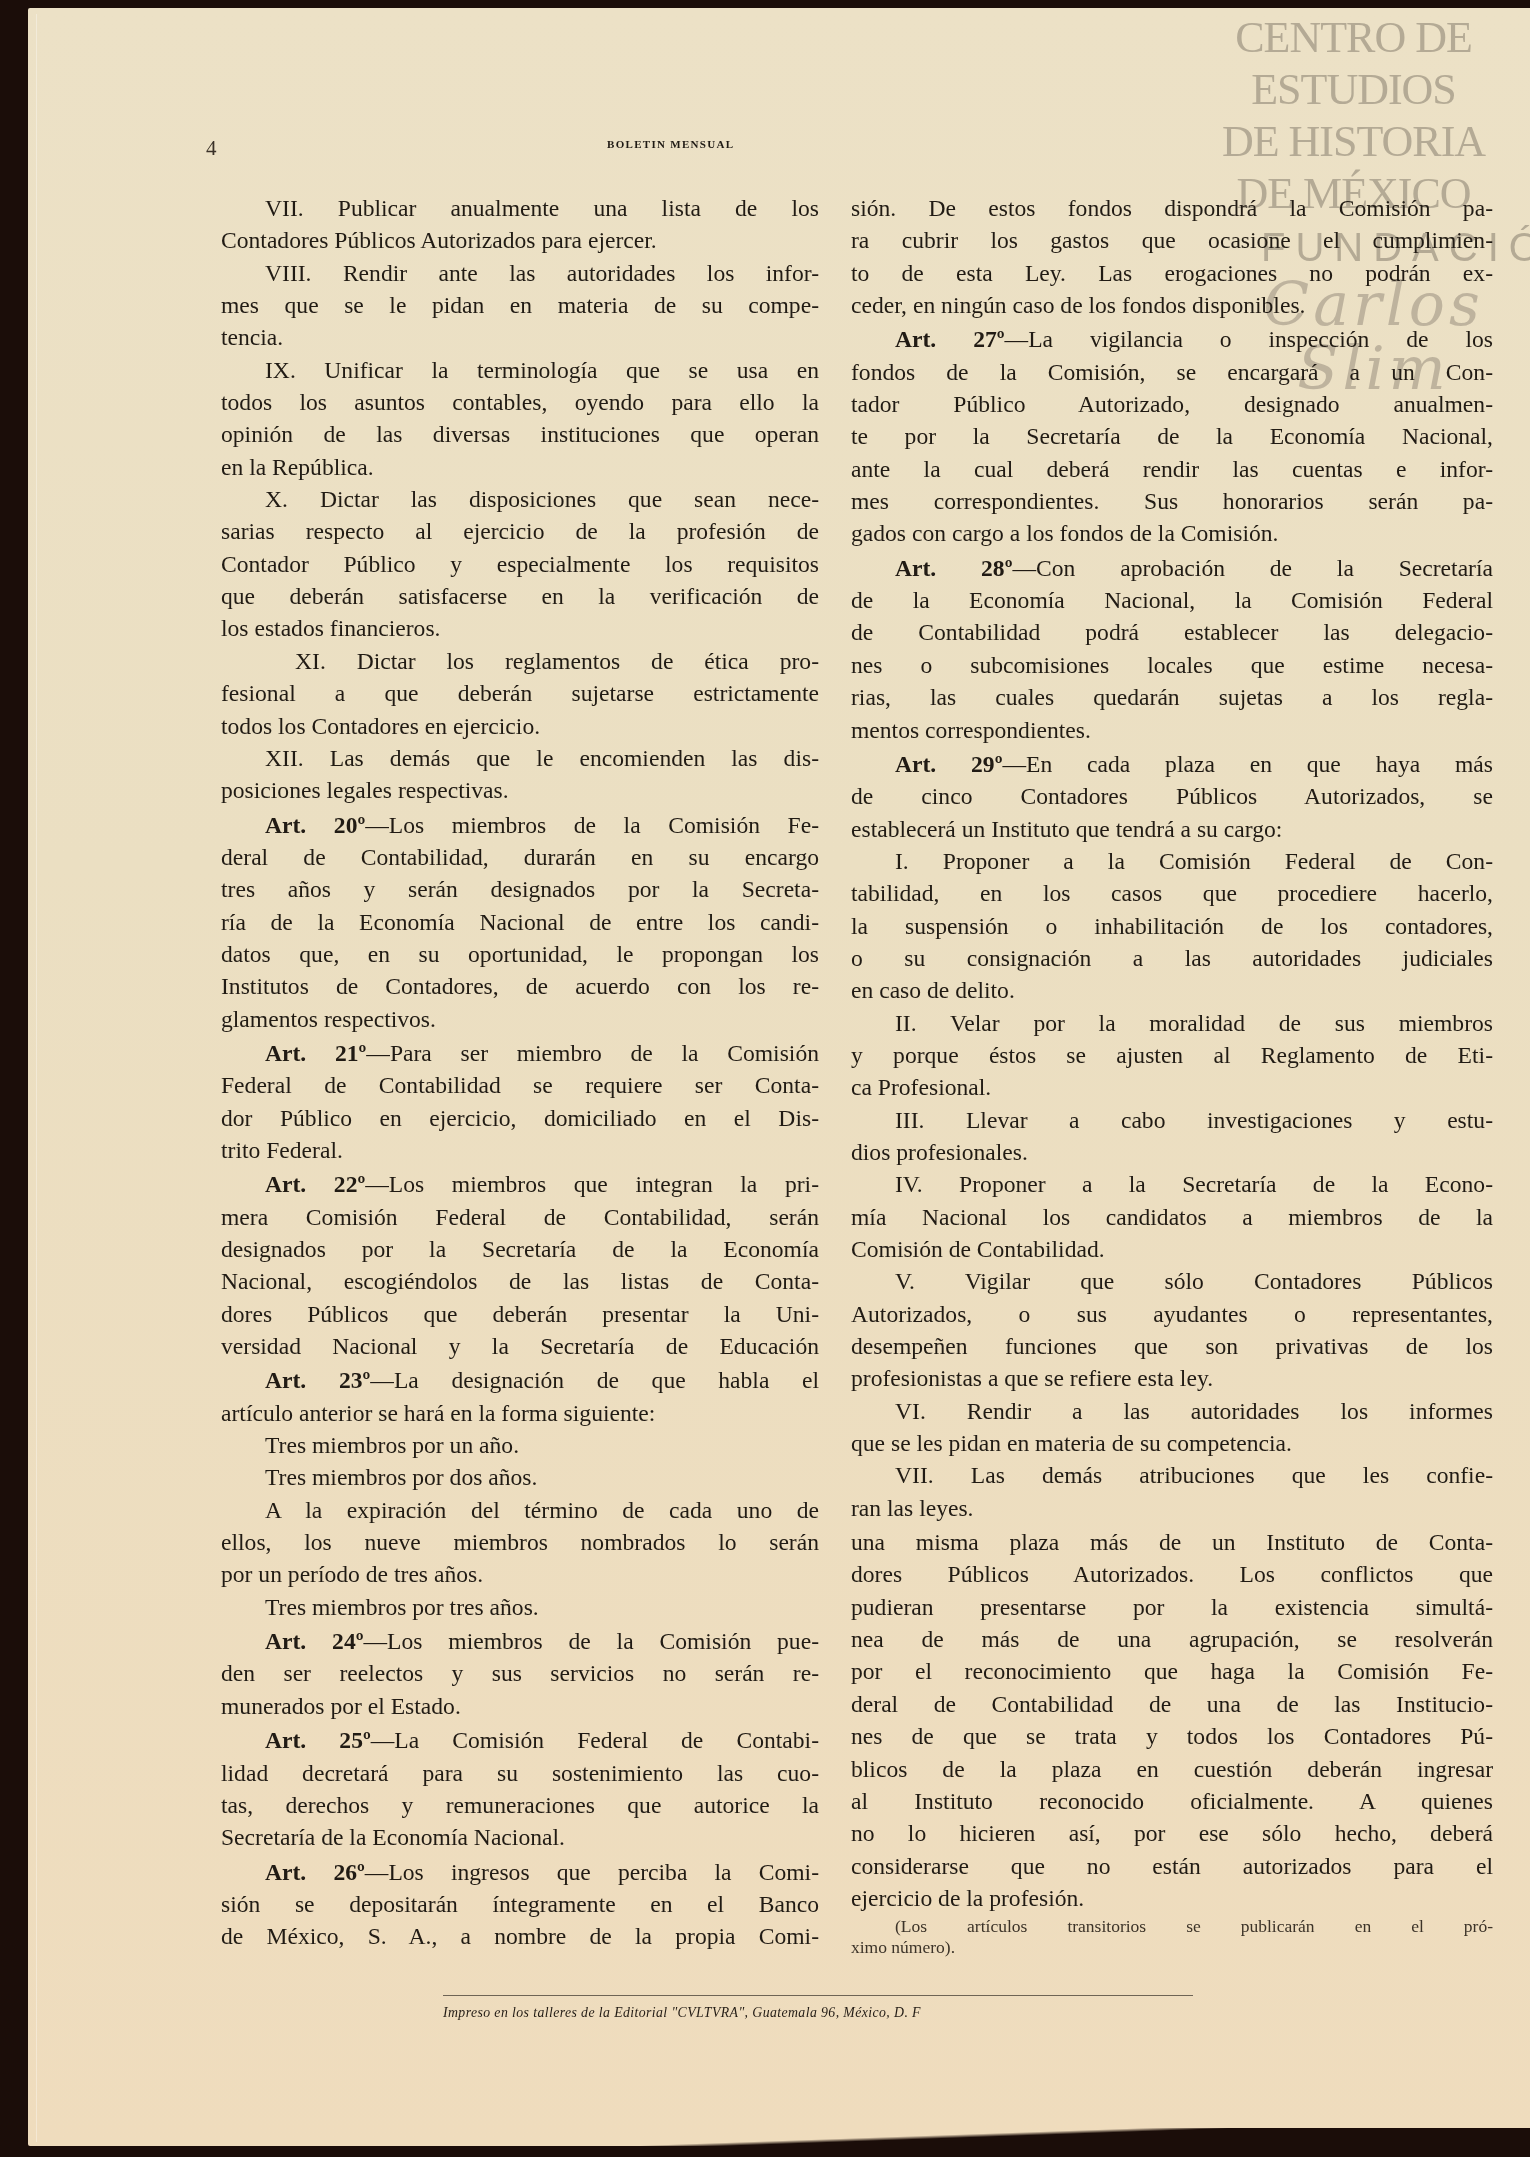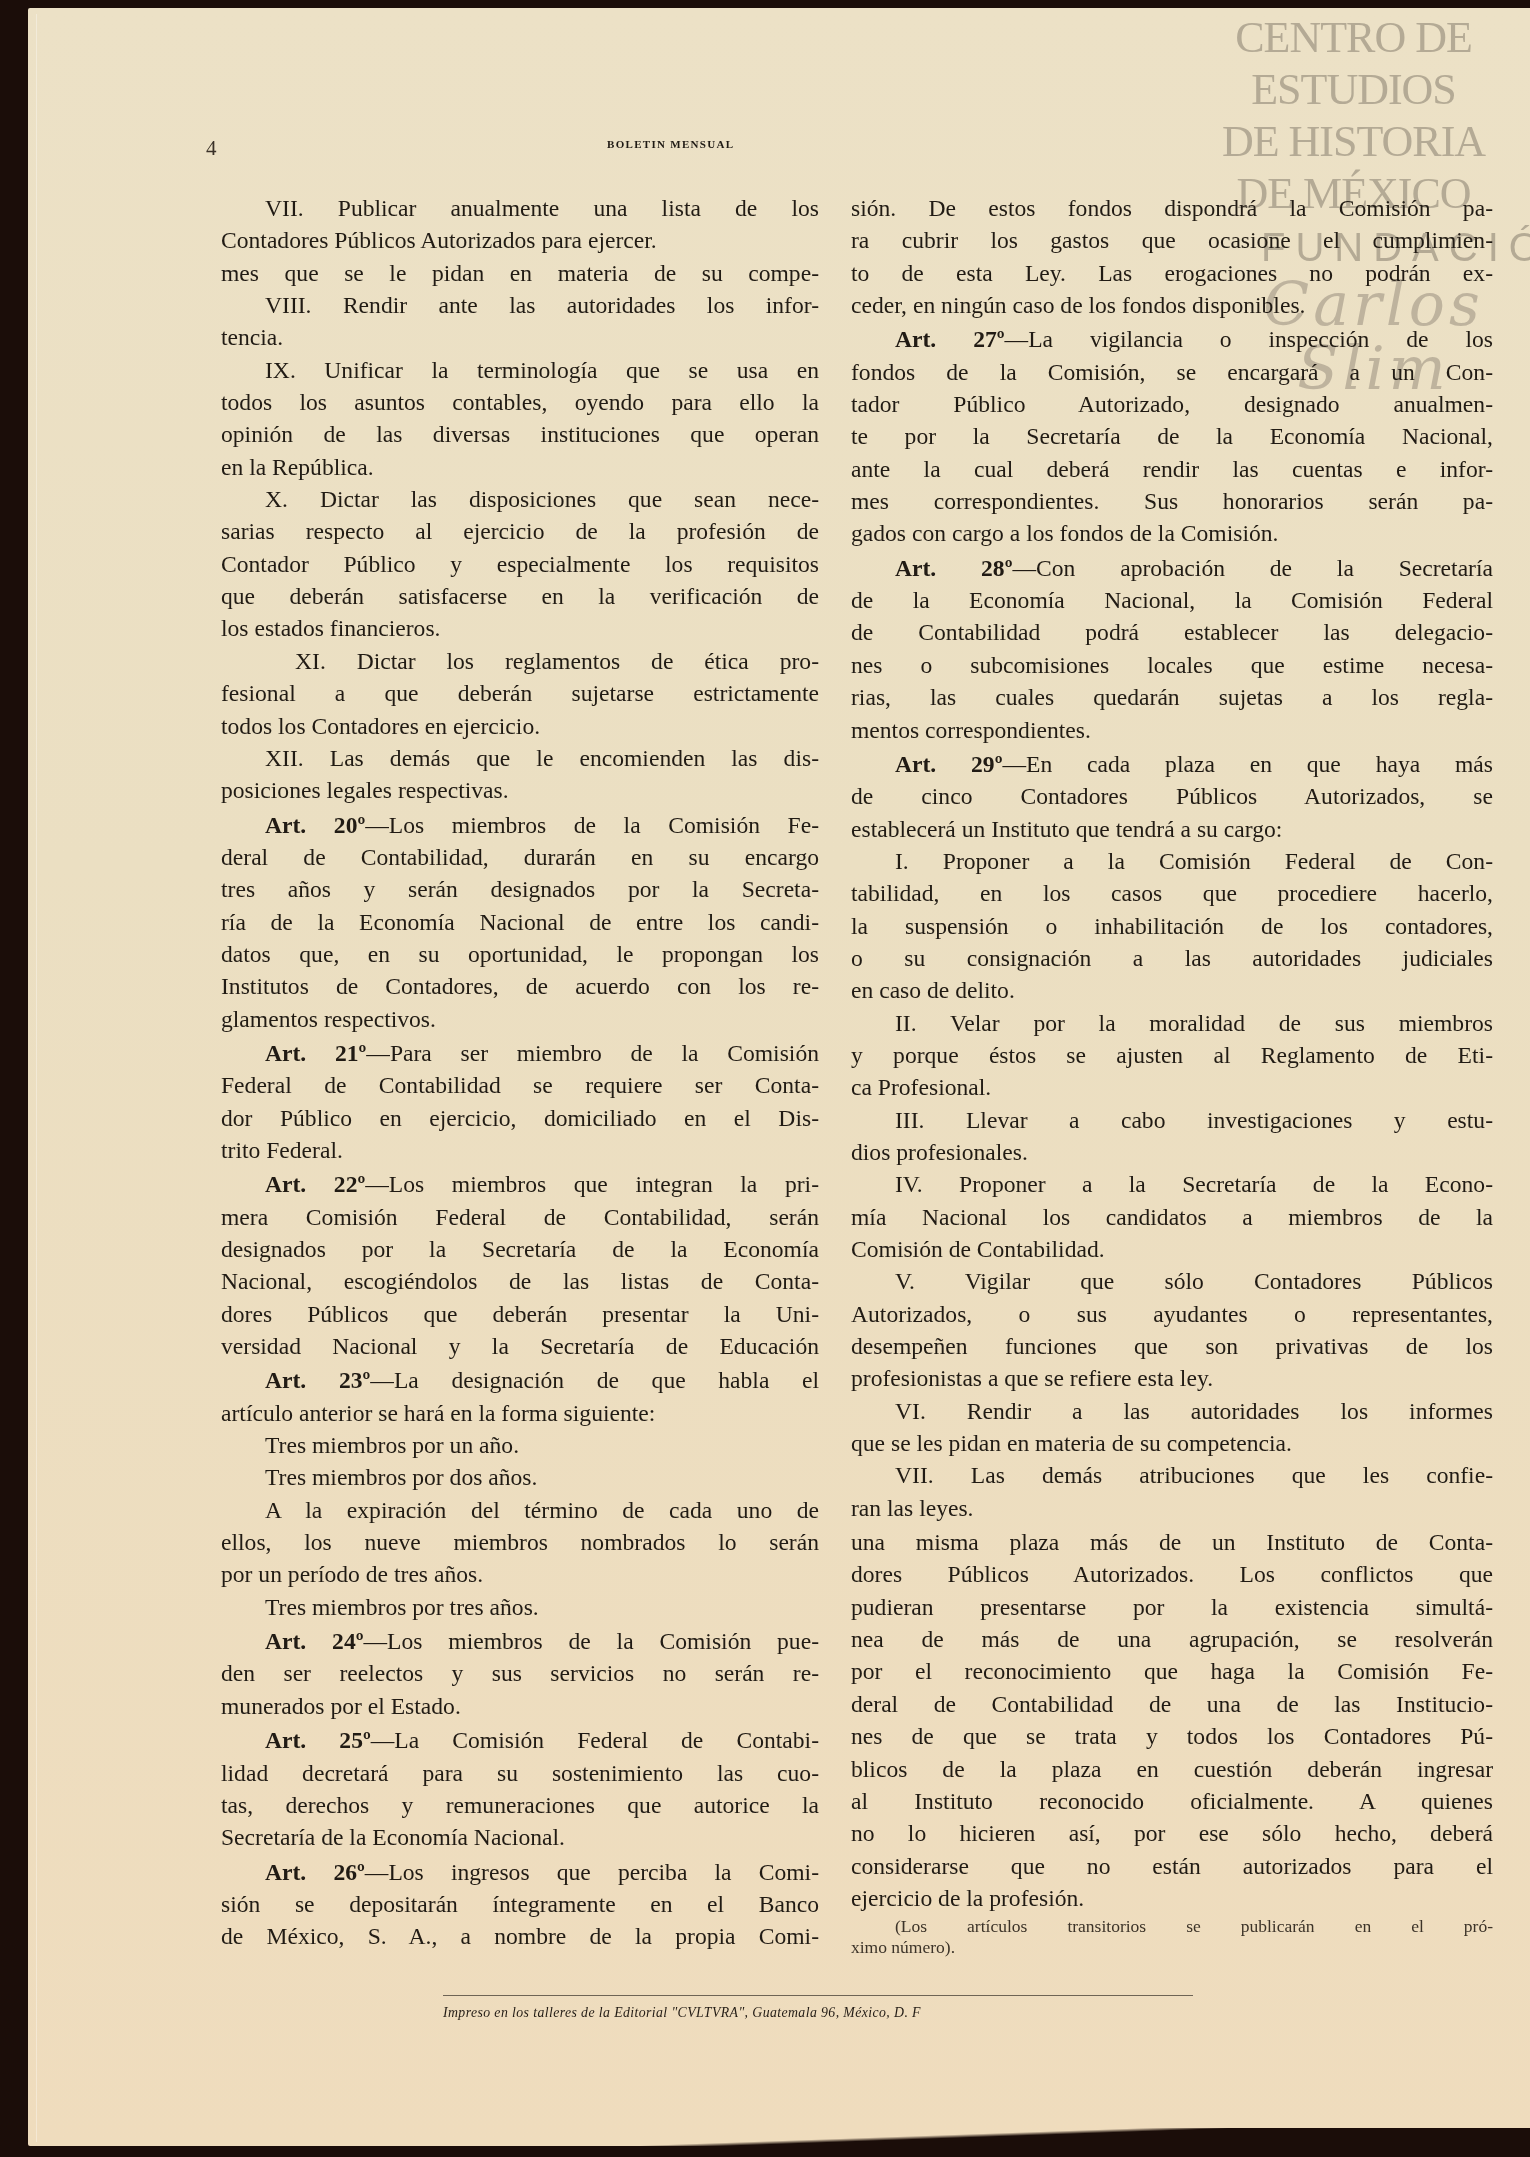--- a/index.html
+++ b/index.html
@@ -95,22 +95,22 @@
 
   <div class="header-page-number">4</div>
   <div class="header-title" style="width: auto; left: 579px;">BOLETIN MENSUAL</div>
 
   <div class="column col-left" id="col-left">
       <div class="para">
         <span class="line indent"><span>VII.  Publicar anualmente una lista de los</span></span>
         <span class="line last"><span>Contadores Públicos Autorizados para ejercer.</span></span>
       </div>
       <div class="para">
+        <span class="line indent"><span>VIII.  Rendir ante las autoridades los infor-</span></span>
         <span class="line"><span>mes que se le pidan en materia de su compe-</span></span>
-        <span class="line indent"><span>VIII.  Rendir ante las autoridades los infor-</span></span>
         <span class="line last"><span>tencia.</span></span>
       </div>
       <div class="para">
         <span class="line indent"><span>IX.  Unificar la terminología que se usa en</span></span>
         <span class="line"><span>todos los asuntos contables, oyendo para ello la</span></span>
         <span class="line"><span>opinión de las diversas instituciones que operan</span></span>
         <span class="line last"><span>en la República.</span></span>
       </div>
       <div class="para">
         <span class="line indent"><span>X.  Dictar las disposiciones que sean nece-</span></span>

